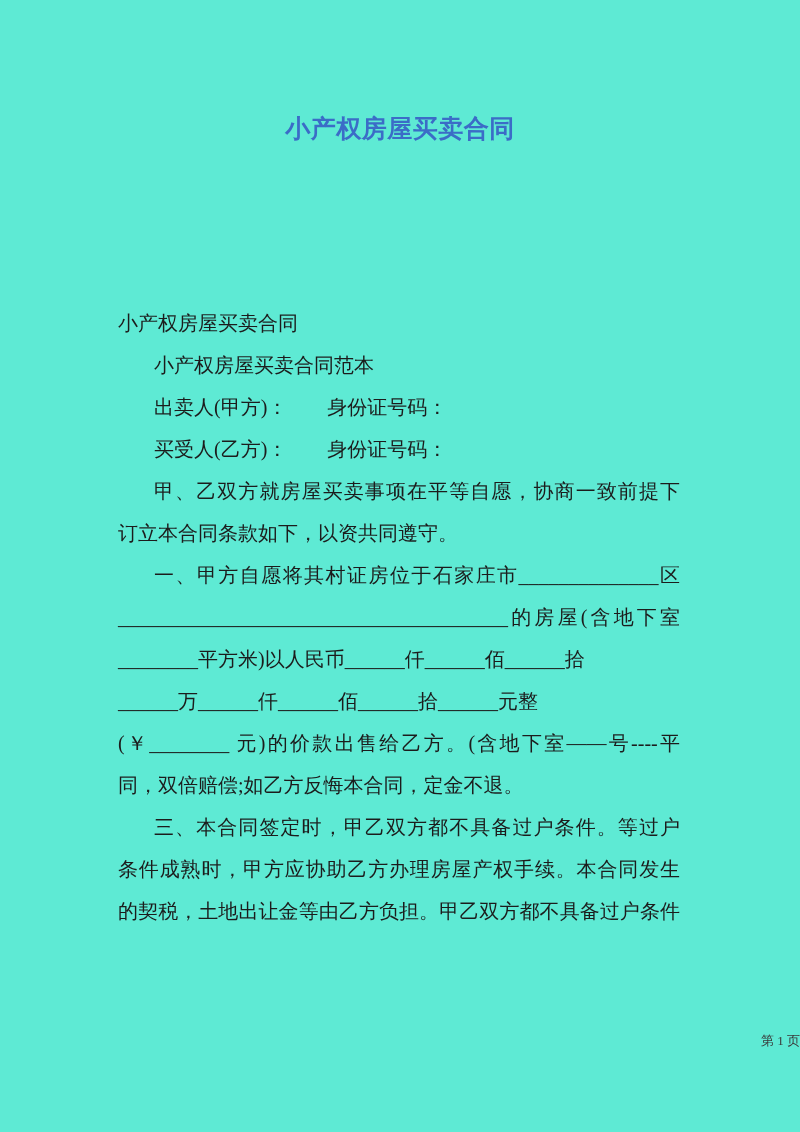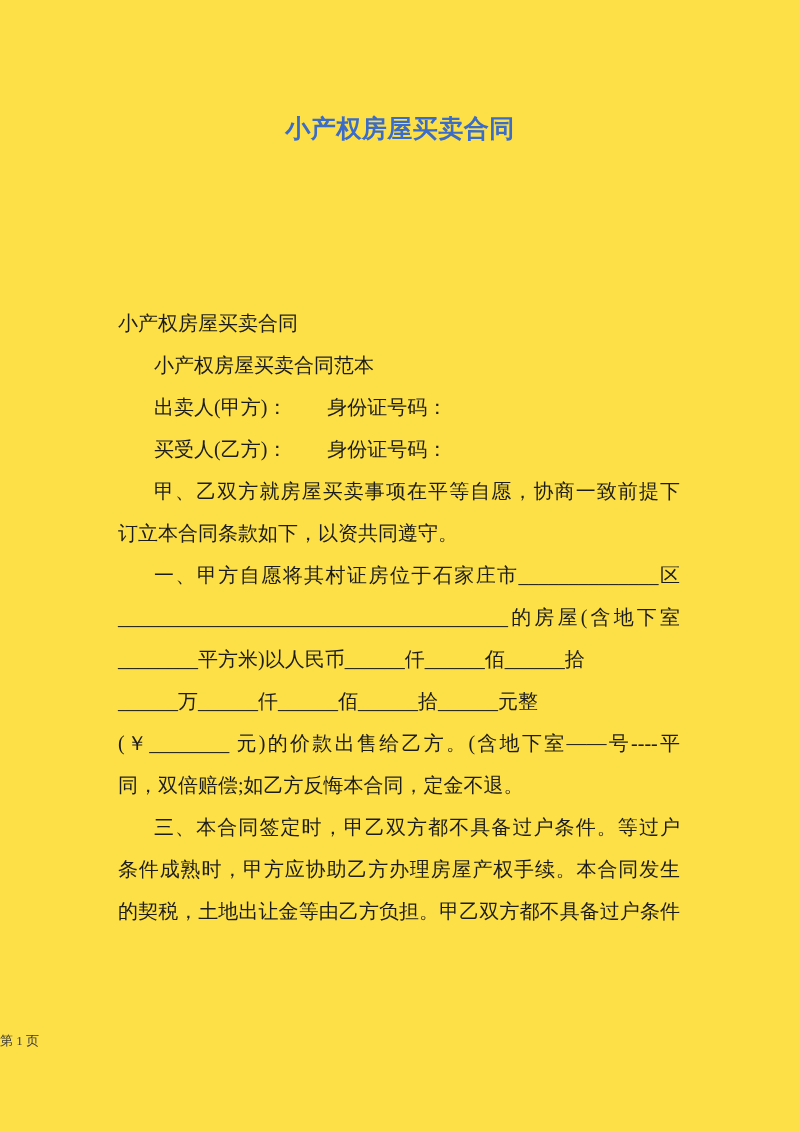--- a/index.html
+++ b/index.html
@@ -8,21 +8,21 @@
     width: 800px;
     height: 1132px;
     background: #ffffff;
     overflow: hidden;
     font-family: "Liberation Serif", "DejaVu Serif", serif;
   }
   .page {
     position: relative;
     width: 800px;
     height: 1132px;
-    background: #fde047;
+    background: #5eead4;
   }
   .doc-title {
     position: absolute;
     top: 112px;
     left: 0;
     width: 800px;
     margin: 0;
     text-align: center;
     font-family: "Liberation Sans", "DejaVu Sans", sans-serif;
     font-size: 25px;
@@ -48,21 +48,21 @@
   }
   .line.fill {
     text-align: justify;
     text-align-last: justify;
   }
   .doc-footer {
     position: absolute;
     top: 1032px;
     left: 0;
     width: 800px;
-    text-align: left;
+    text-align: right;
     font-size: 13px;
     line-height: 18px;
   }
 </style>
 </head>
 <body style="background: rgb(255, 255, 255);">
 
 <div class="page">
   <h1 class="doc-title" style="color: rgb(59, 108, 199);">小产权房屋买卖合同</h1>
 

